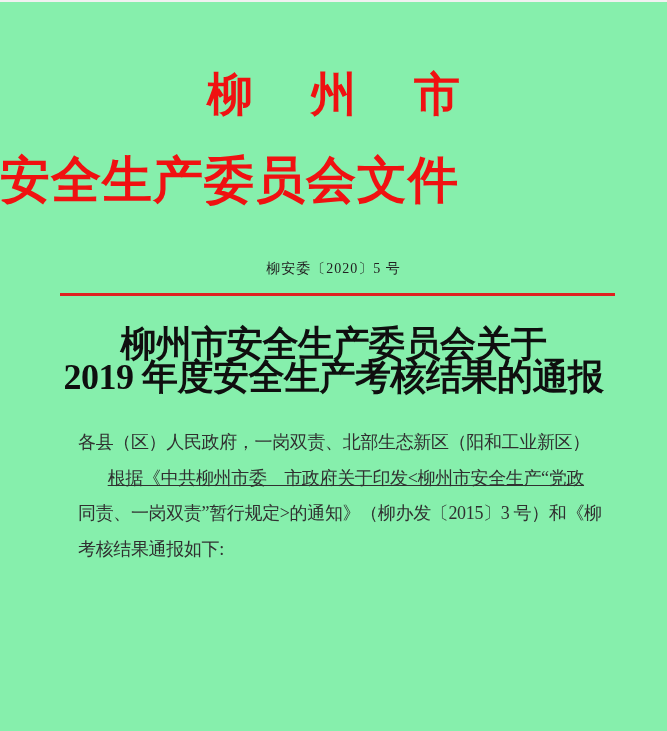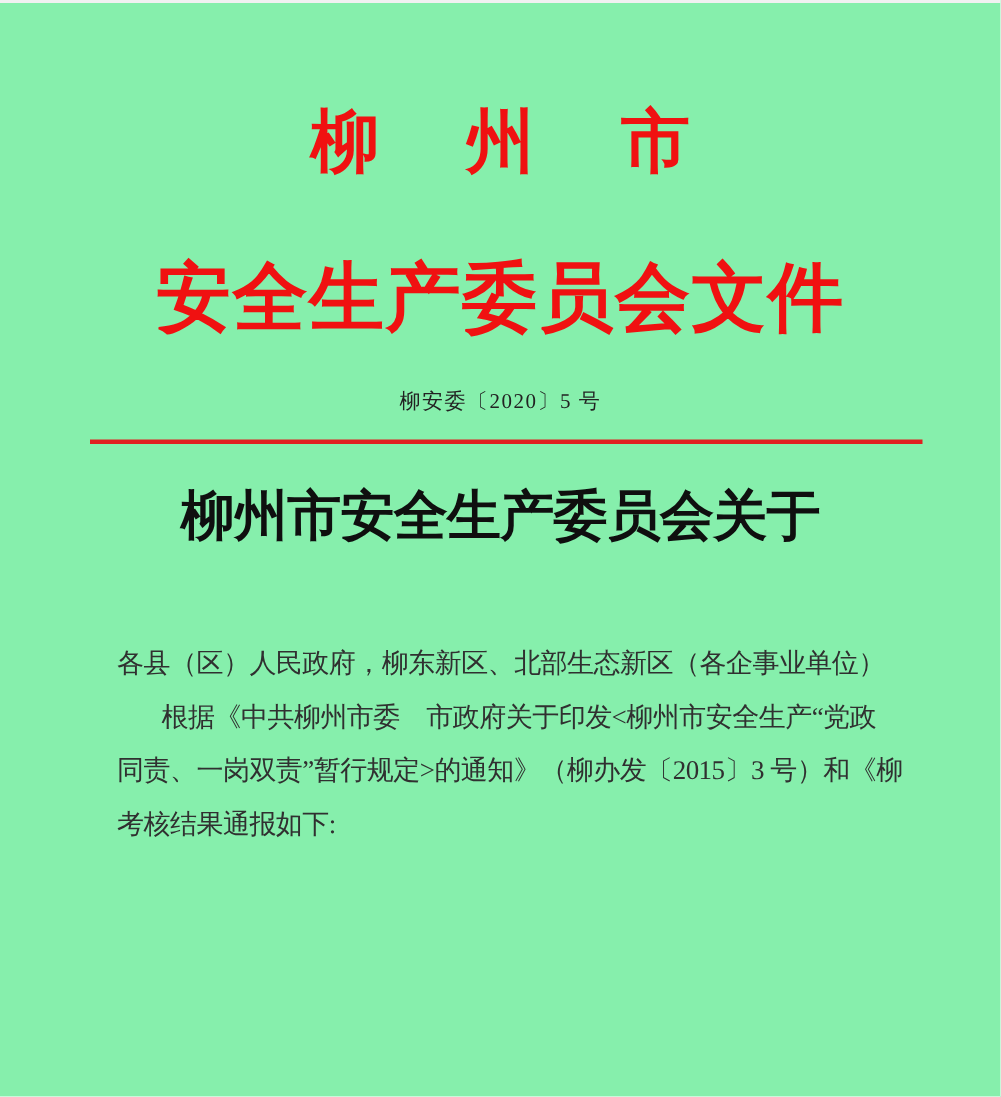--- a/index.html
+++ b/index.html
@@ -30,27 +30,26 @@
   }
   .rh-line1 span {
     letter-spacing: 1.25em;
     padding-left: 1.25em;
   }
   .rh-line2 {
     position: absolute;
     top: 146px;
     left: 0;
     width: 100%;
-    text-align: center;
+    text-align: left;
     font-size: 50px;
     line-height: 64px;
     font-weight: bold;
     color: #f01111;
     letter-spacing: 1px;
-    margin-top: 18px;
   }
   .doc-number {
     position: absolute;
     top: 252px;
     left: 0;
     width: 100%;
     text-align: center;
     font-size: 14px;
     line-height: 30px;
     color: #222222;
@@ -84,41 +83,43 @@
     font-size: 18px;
     line-height: 35.5px;
     color: #303030;
     letter-spacing: -0.35px;
   }
   .bl {
     white-space: nowrap;
   }
   .bl.indent {
     text-indent: 1.65em;
+    text-decoration: underline;
   }
 </style>
 </head>
 <body>
 
 <div class="page">
 
   <div class="rh-line1">
     <span>柳州市</span>
   </div>
 
   <div class="rh-line2">安全生产委员会文件</div>
 
   <div class="doc-number">柳安委〔2020〕5 号</div>
 
   <div class="red-divider"></div>
 
   <div class="doc-title">
     <div>柳州市安全生产委员会关于</div>
+    <div>2019 年度安全生产考核结果的通报</div>
   </div>
 
   <div class="body-block">
-    <div class="bl">各县（区）人民政府，柳东新区、北部生态新区（各企事业单位）</div>
+    <div class="bl">各县（区）人民政府，一岗双责、北部生态新区（阳和工业新区）</div>
     <div class="bl indent">根据《中共柳州市委　市政府关于印发&lt;柳州市安全生产“党政</div>
     <div class="bl">同责、一岗双责”暂行规定&gt;的通知》（柳办发〔2015〕3 号）和《柳</div>
     <div class="bl">考核结果通报如下:</div>
   </div>
 
 </div>
 
 </body></html>

